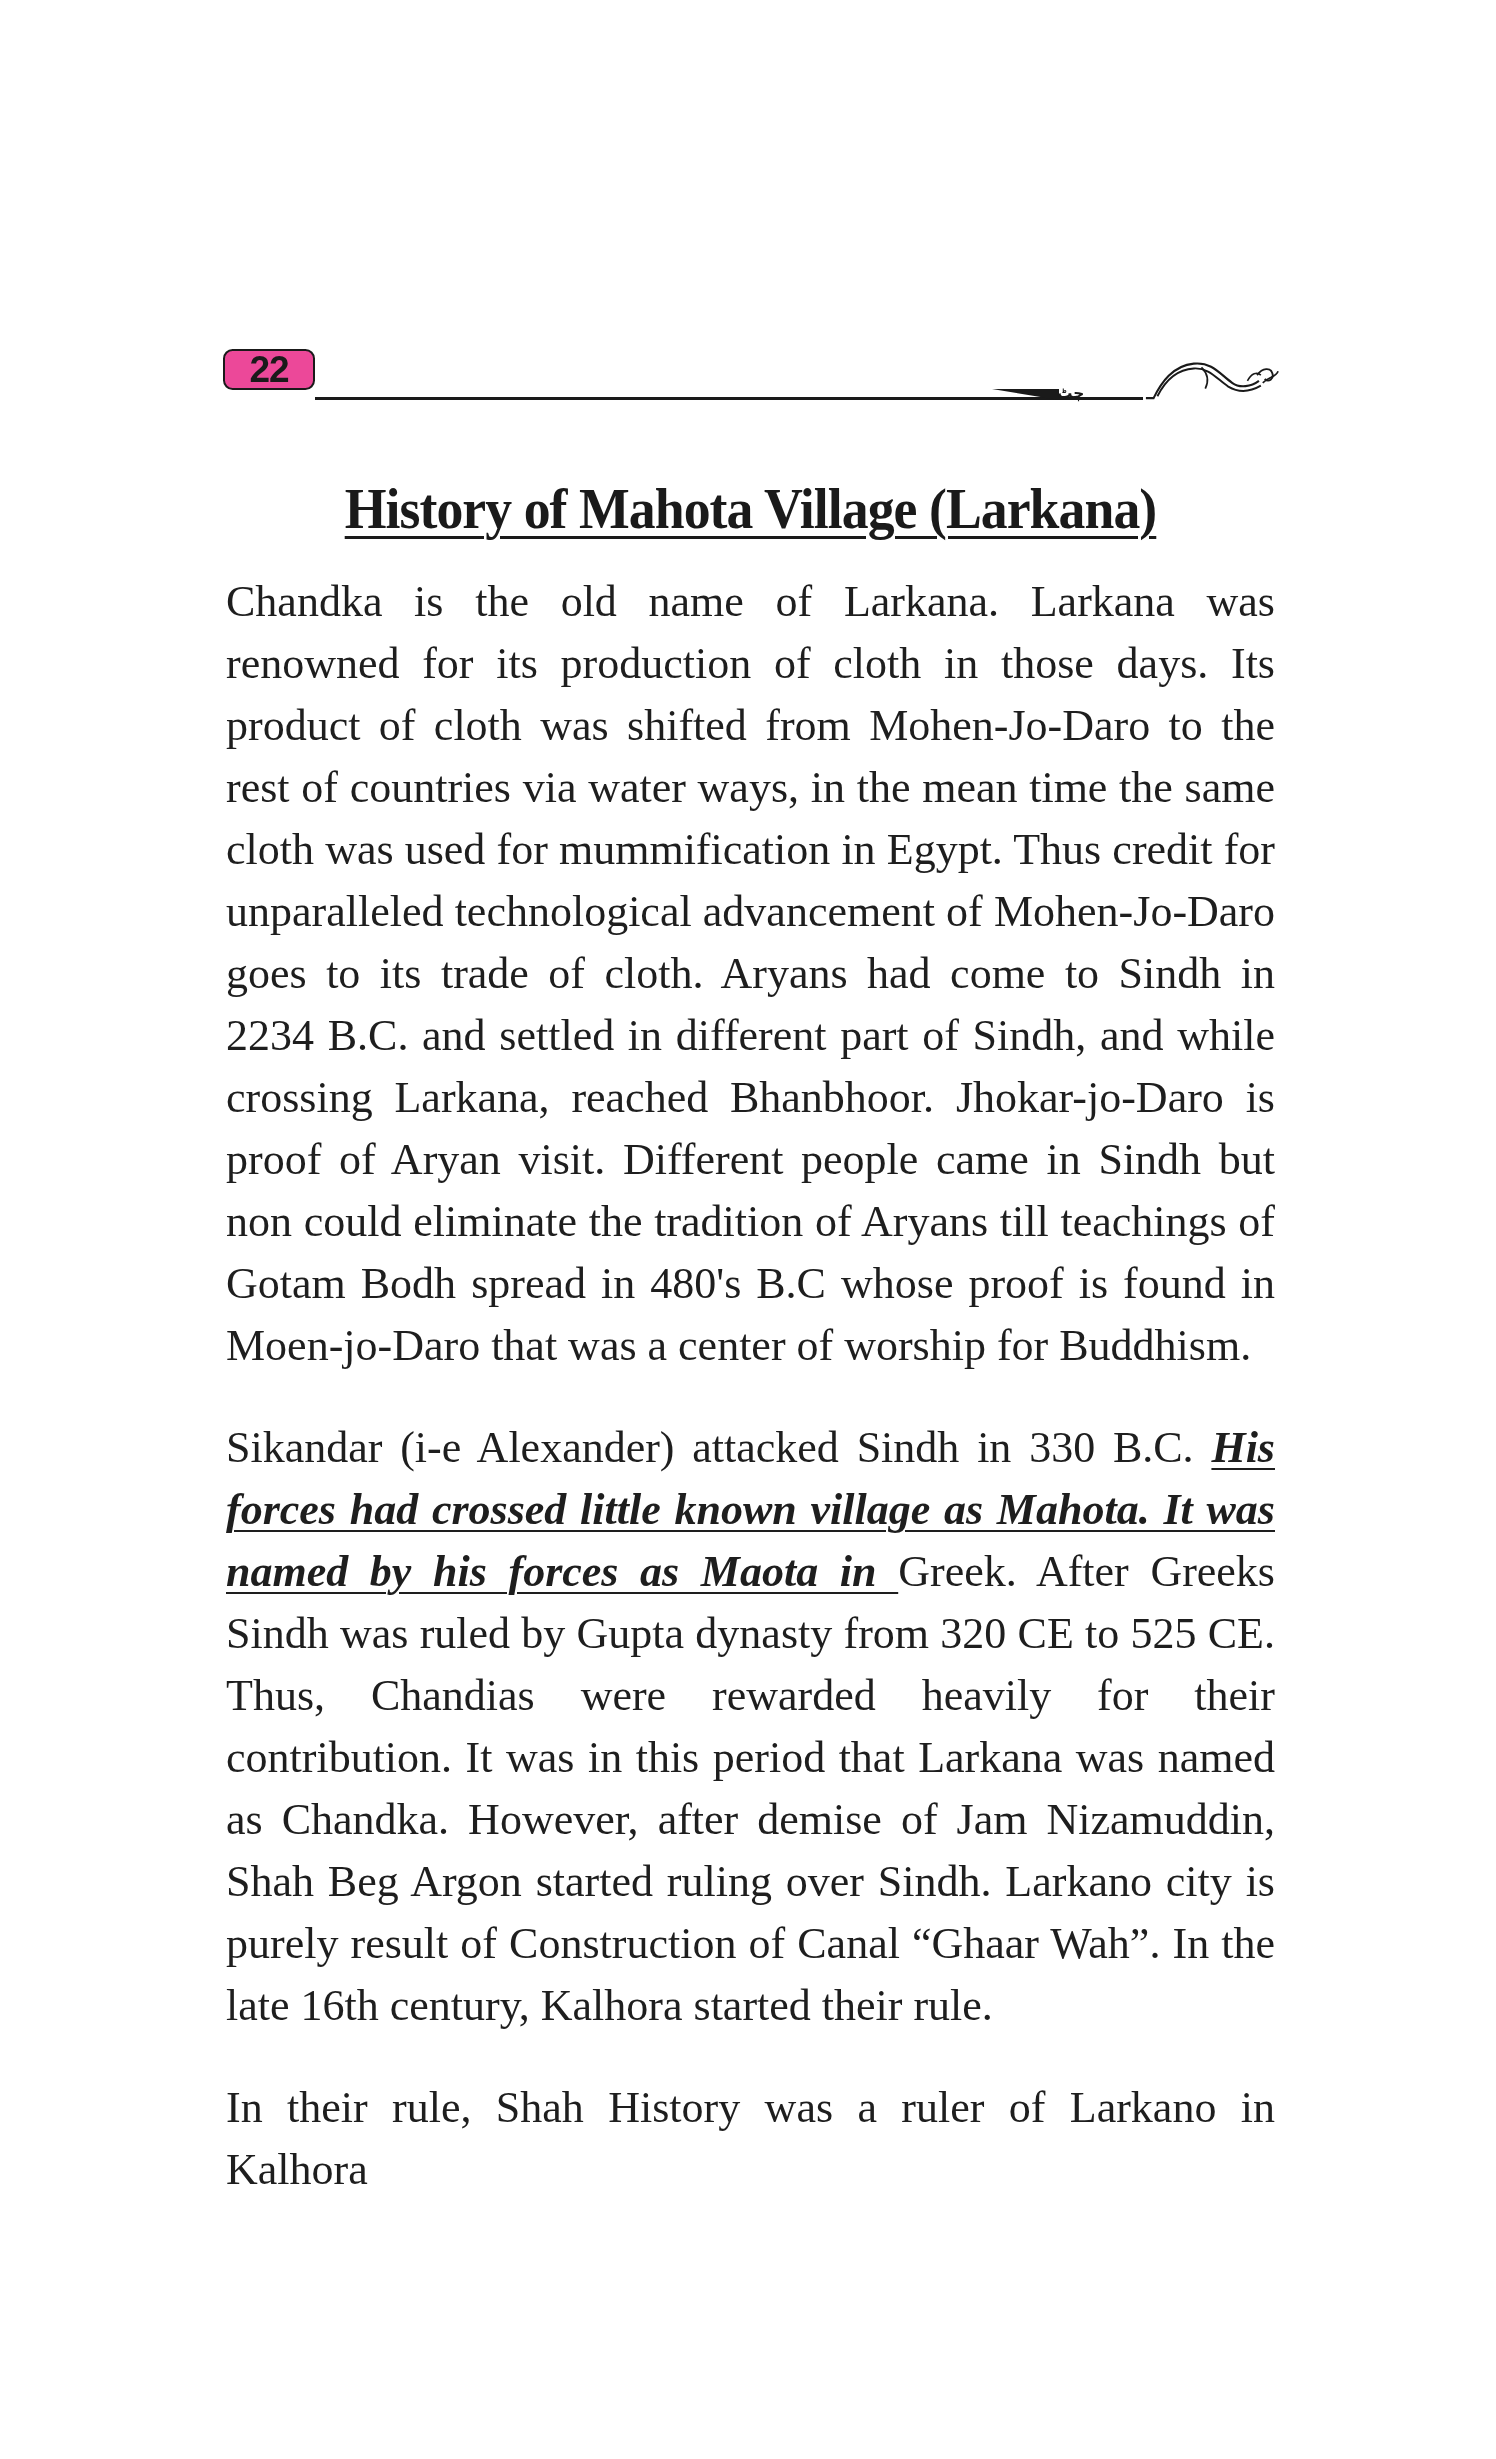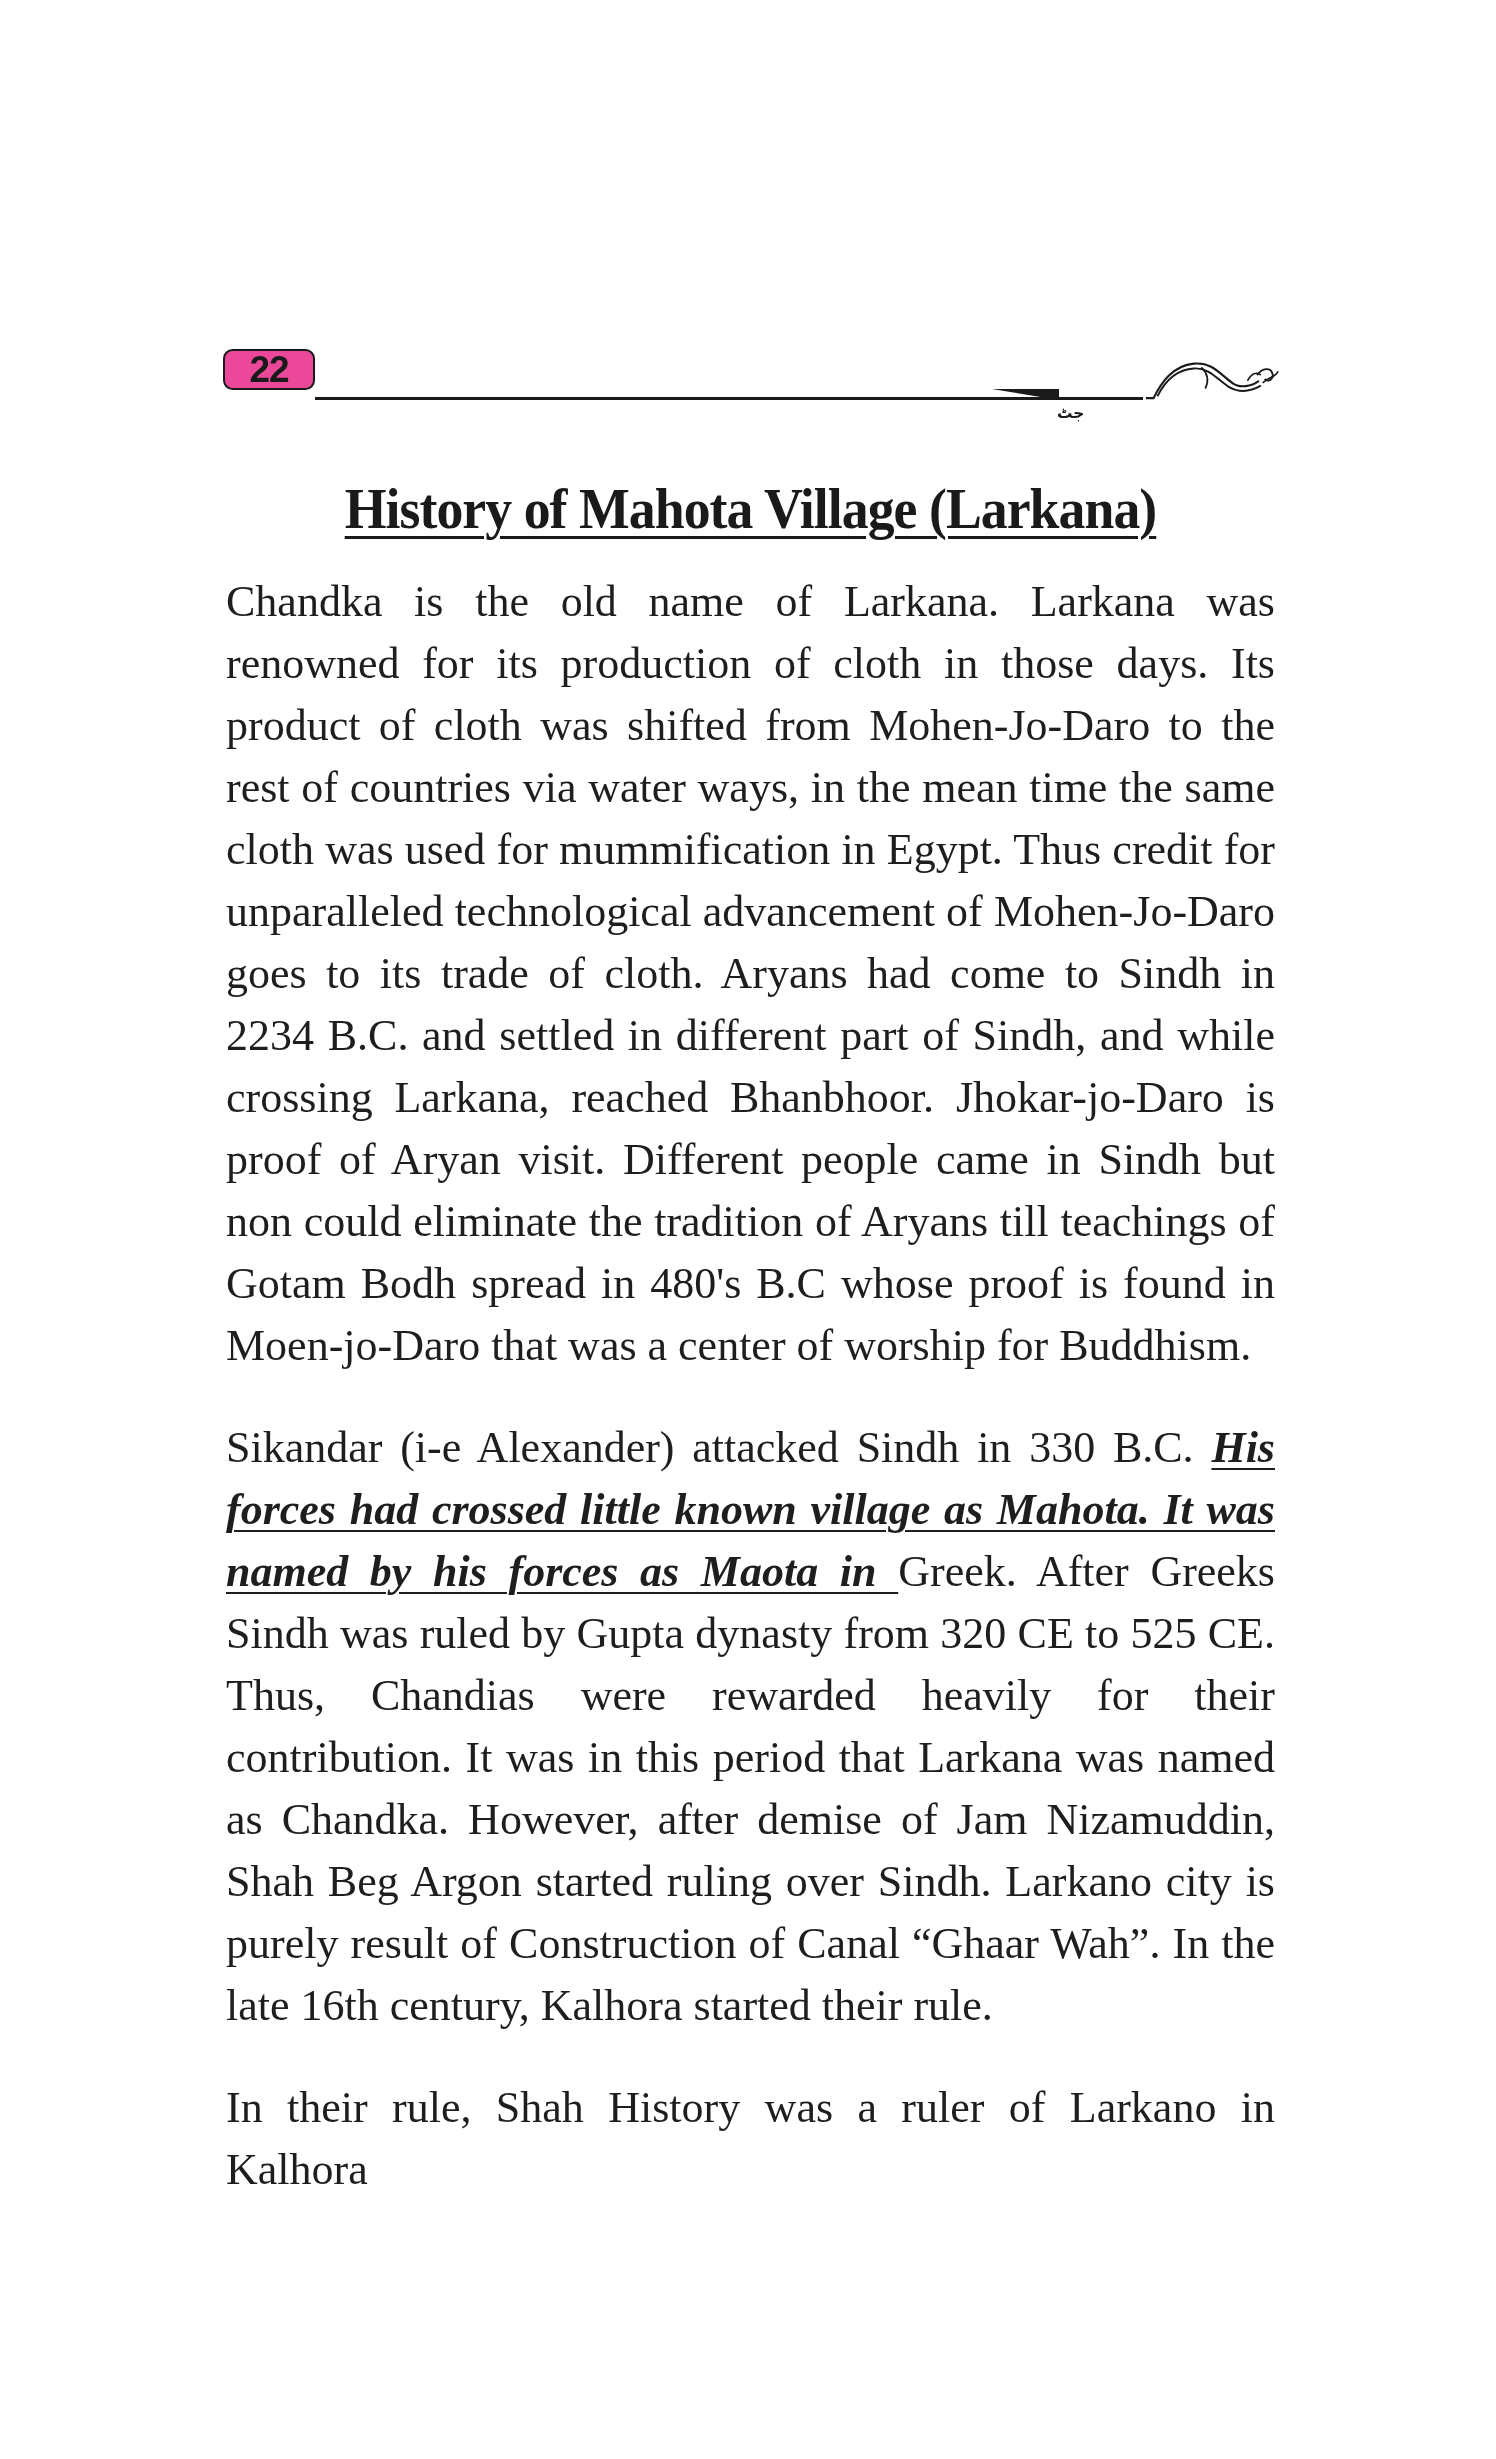--- a/index.html
+++ b/index.html
@@ -83,21 +83,20 @@
     }
     .brand-tag-text {
       position: absolute;
       left: 94px;
       top: 38px;
       font-family: "DejaVu Sans", sans-serif;
       font-size: 15.4px;
       font-weight: bold;
       color: #1a1a1a;
       direction: rtl;
-      margin-top: 20px;
     }
     .brand-flourish {
       position: absolute;
       left: 181px;
       top: 7.7px;
       width: 136px;
       height: 48px;
     }
     .content {
       position: absolute;

